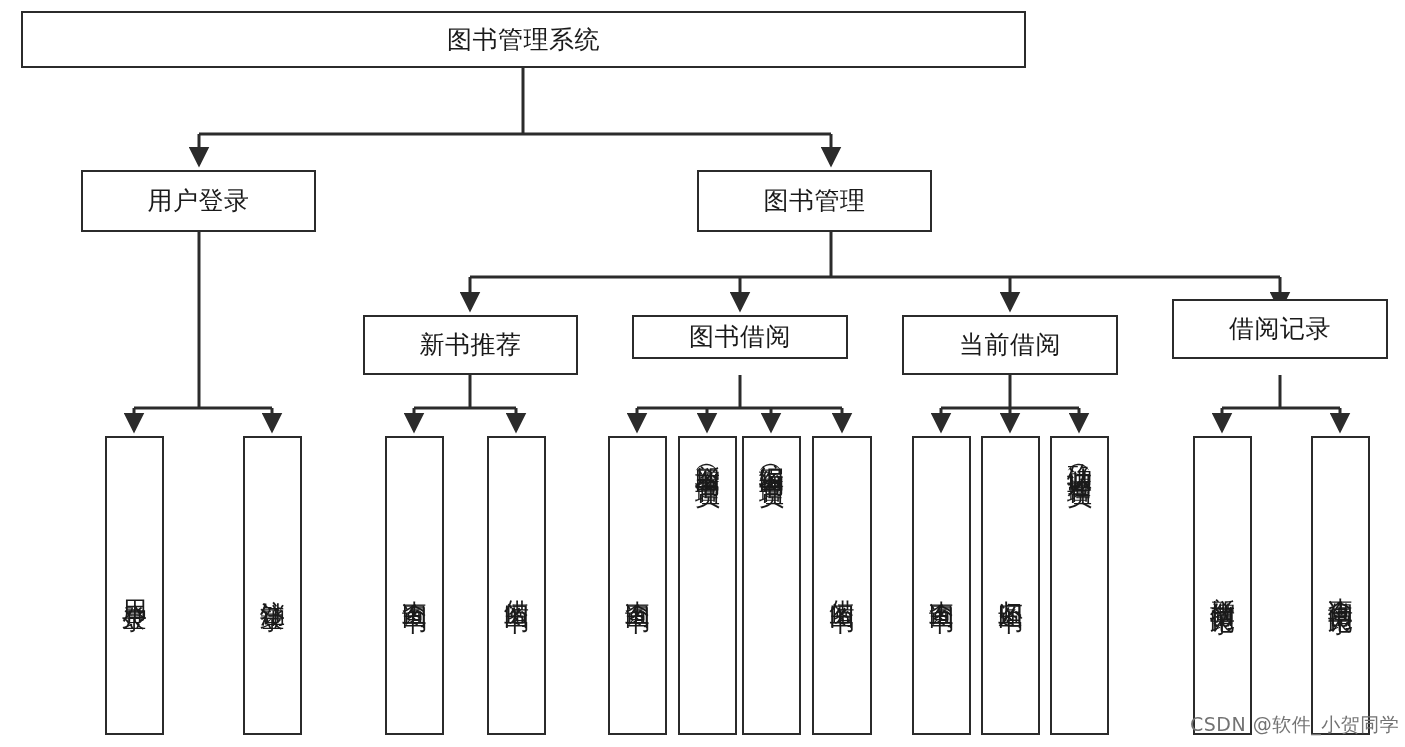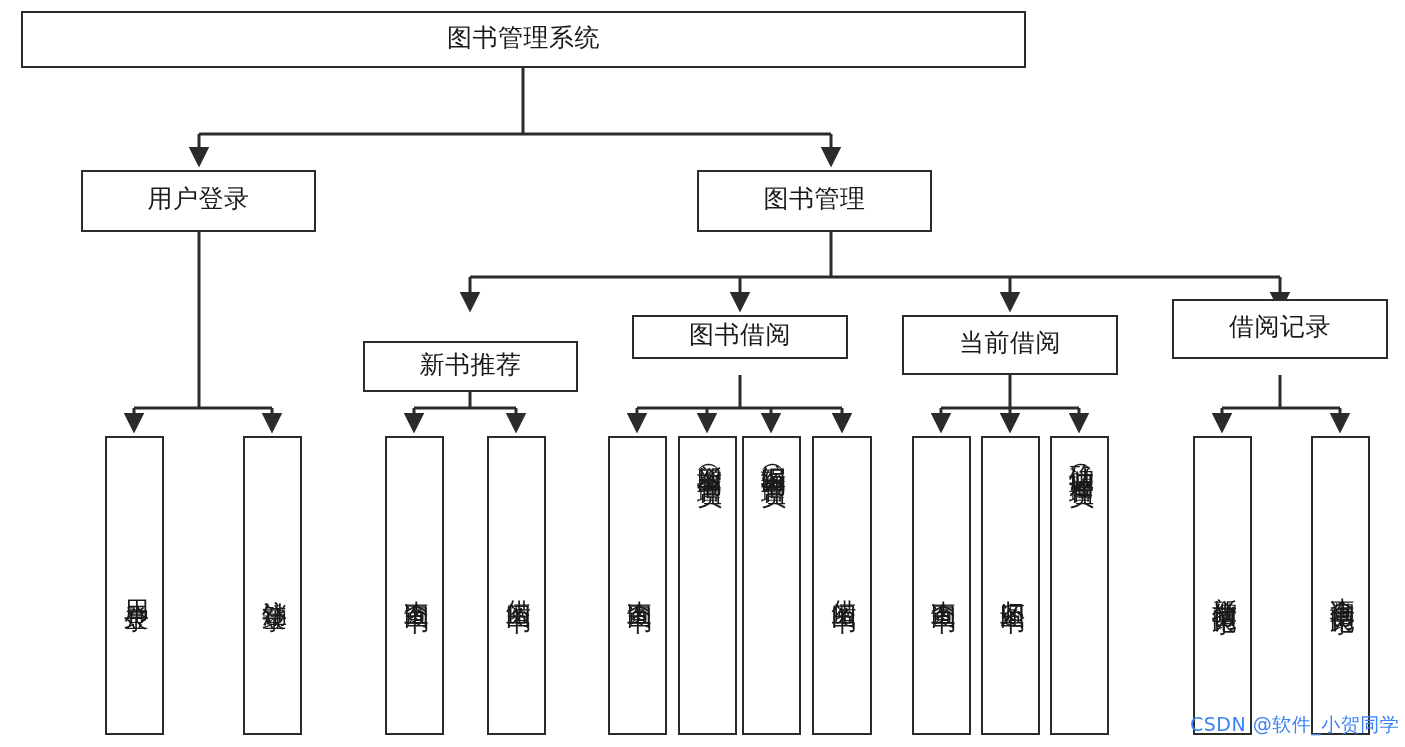--- a/index.html
+++ b/index.html
@@ -33,21 +33,20 @@
     display: flex;
     align-items: center;
     justify-content: center;
     color: #1a1a1a;
   }
   .node .label {
     display: block;
     text-align: center;
     line-height: 1.18;
     white-space: pre;
-    font-family: Liberation Mono, monospace;
   }
   
   .node.horiz .label {
     font-size: 25px;
     letter-spacing: 0.5px;
   }
   .node.root .label {
     font-size: 25px;
   }
   
@@ -66,21 +65,21 @@
   }
   .node.vert.center-text {
     align-items: center;
     padding-top: 0;
   }
   .watermark {
     position: absolute;
     left: 1190px;
     top: 712px;
     font-size: 19px;
-    color: #3b82f6;
+    color: #737373;
     letter-spacing: 0.5px;
     white-space: nowrap;
   }
 </style>
 </head>
 <body>
 
 <div id="canvas">
 
   <svg id="edges" viewBox="0 0 1405 747" width="1405" height="747">
@@ -137,21 +136,21 @@
     <span class="label">图书管理系统</span>
   </div>
 
   <div class="node horiz" style="left:81px; top:170px; width:235px; height:62px;">
     <span class="label">用户登录</span>
   </div>
   <div class="node horiz" style="left:697px; top:170px; width:235px; height:62px;">
     <span class="label">图书管理</span>
   </div>
 
-  <div class="node horiz" style="left:363px; top:315px; width:215px; height:51px;margin-top:26px;">
+  <div class="node horiz" style="left:363px; top:315px; width:215px; height:60px;">
     <span class="label">新书推荐</span>
   </div>
   <div class="node horiz" style="left:632px; top:315px; width:216px; height:44px;">
     <span class="label">图书借阅</span>
   </div>
   <div class="node horiz" style="left:902px; top:315px; width:216px; height:60px;">
     <span class="label">当前借阅</span>
   </div>
   <div class="node horiz" style="left:1172px; top:299px; width:216px; height:60px;">
     <span class="label">借阅记录</span>

